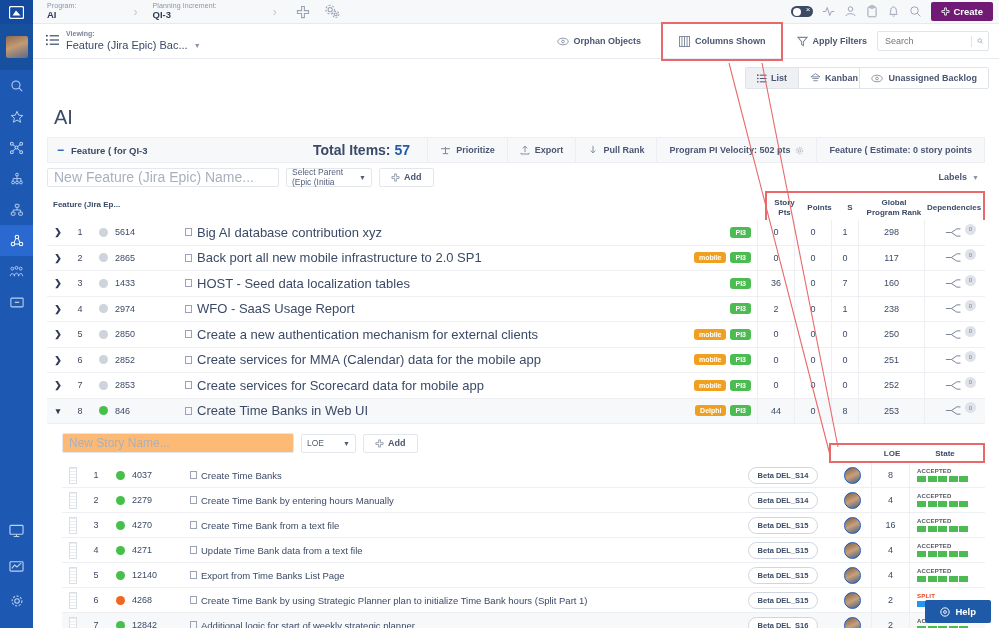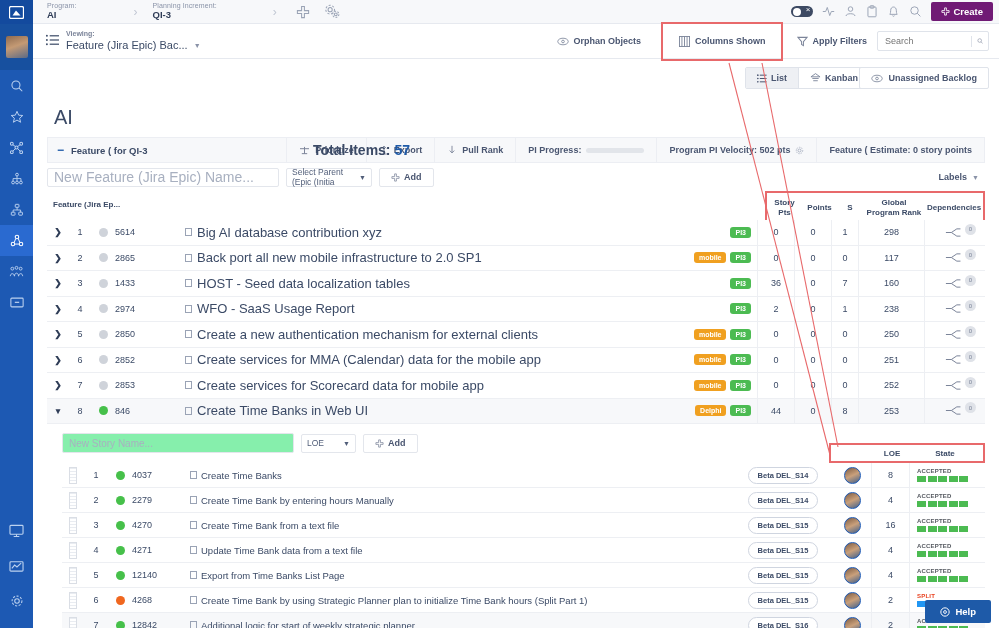--- a/index.html
+++ b/index.html
@@ -179,21 +179,21 @@
   .fc-s     { width:27px; }
   .fc-rank  { width:66px; }
   .fc-dep   { width:61px; position:relative; }
   .dep-badge { position:absolute; right:9px; top:4px; width:11px;height:11px;border-radius:50%;background:#dfe2e8;
                font-size:6px; color:#7b8499; display:flex;align-items:center;justify-content:center;}
 
   
   #story-add { position:absolute; left:62px; top:432px; width:923px; height:22px; display:flex; align-items:center; }
   #new-story-input {
     width:232px;height:19px;border:1px solid #e3e6ec;border-radius:2px;padding:9px 6px;
-    font-size:10px;color:#3b4a66;font-family:"Liberation Sans",sans-serif;outline:none;background:#86efac;
+    font-size:12px;color:#3b4a66;font-family:"Liberation Sans",sans-serif;outline:none;background:#fdba74;
   }
   #new-story-input::placeholder { color:#a8b0c0; }
   #loe-select {
     margin-left:7px;width:55px;height:19px;border:1px solid #e3e6ec;border-radius:2px;
     font-size:8.5px;color:#515e79;background:#fff;display:flex;align-items:center;justify-content:space-between;
     padding:0 5px;cursor:pointer;
   }
   #add-story-btn {
     margin-left:7px;height:19px;border:1px solid #e3e6ec;border-radius:2px;background:#fff;
     display:flex;align-items:center;gap:4px;padding:0 11px;font-size:9px;font-weight:bold;color:#4a5671;cursor:pointer;
@@ -516,26 +516,20 @@
         </svg>
       <span>Export</span>
     </div>
     <div class="fb-cell">
       <svg width="10" height="10" viewBox="0 0 12 12">
           <path d="M6 1 V9.4 M3.3 6.7 L6 9.5 L8.7 6.7" fill="none" stroke="#7b8499" stroke-width="1.1"></path>
         </svg>
       <span>Pull Rank</span>
     </div>
     <div class="fb-cell">
-      <span>PI Progress:</span>
-      <span id="pi-progress-track">
-        <span id="pi-progress-fill" style="width: 42%;"></span>
-      </span>
-    </div>
-    <div class="fb-cell">
       <span>Program PI Velocity: 502 pts</span>
       <svg width="9" height="9" viewBox="0 0 12 12">
           <circle cx="6" cy="6" r="2" fill="none" stroke="#9aa3b5" stroke-width="1"></circle>
           <circle cx="6" cy="6" r="4.3" fill="none" stroke="#9aa3b5" stroke-width="1" stroke-dasharray="1.8 1.4"></circle>
         </svg>
     </div>
     <div class="fb-cell">
       <span>Feature ( Estimate: 0 story points</span>
     </div>
   </div>

